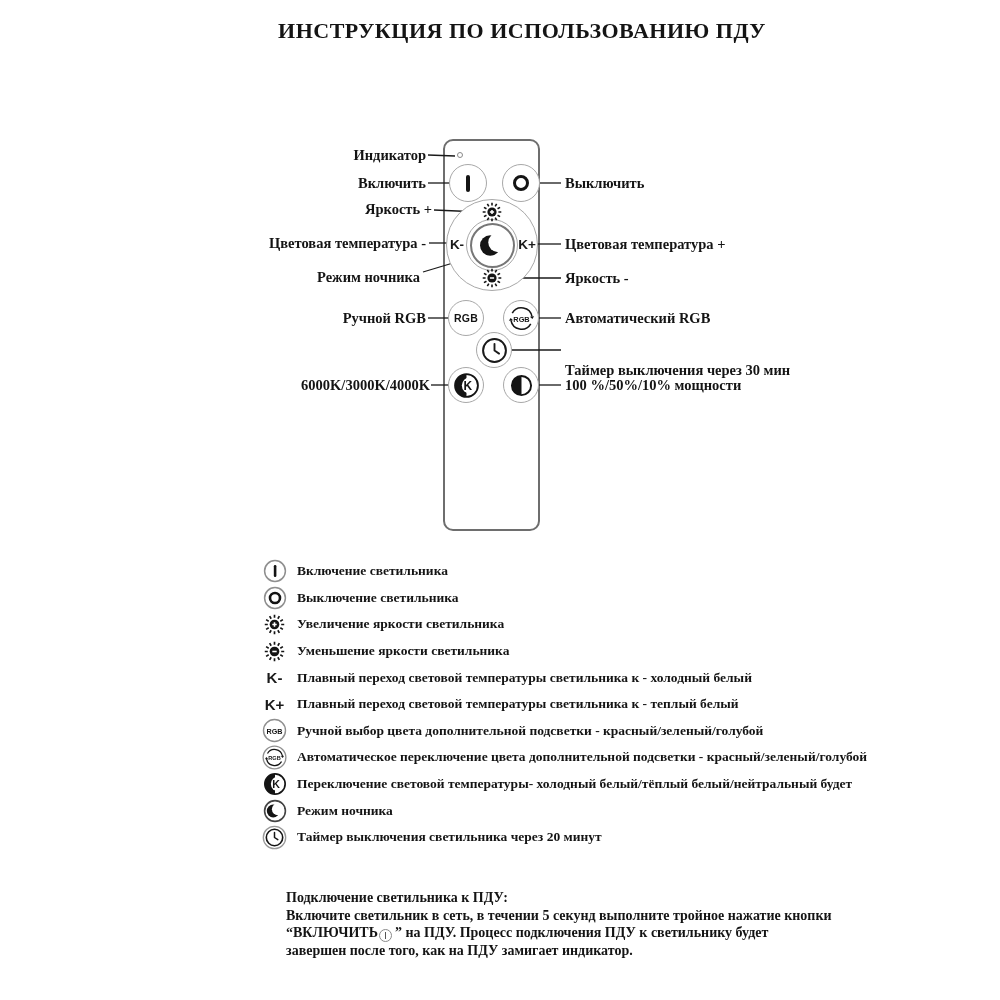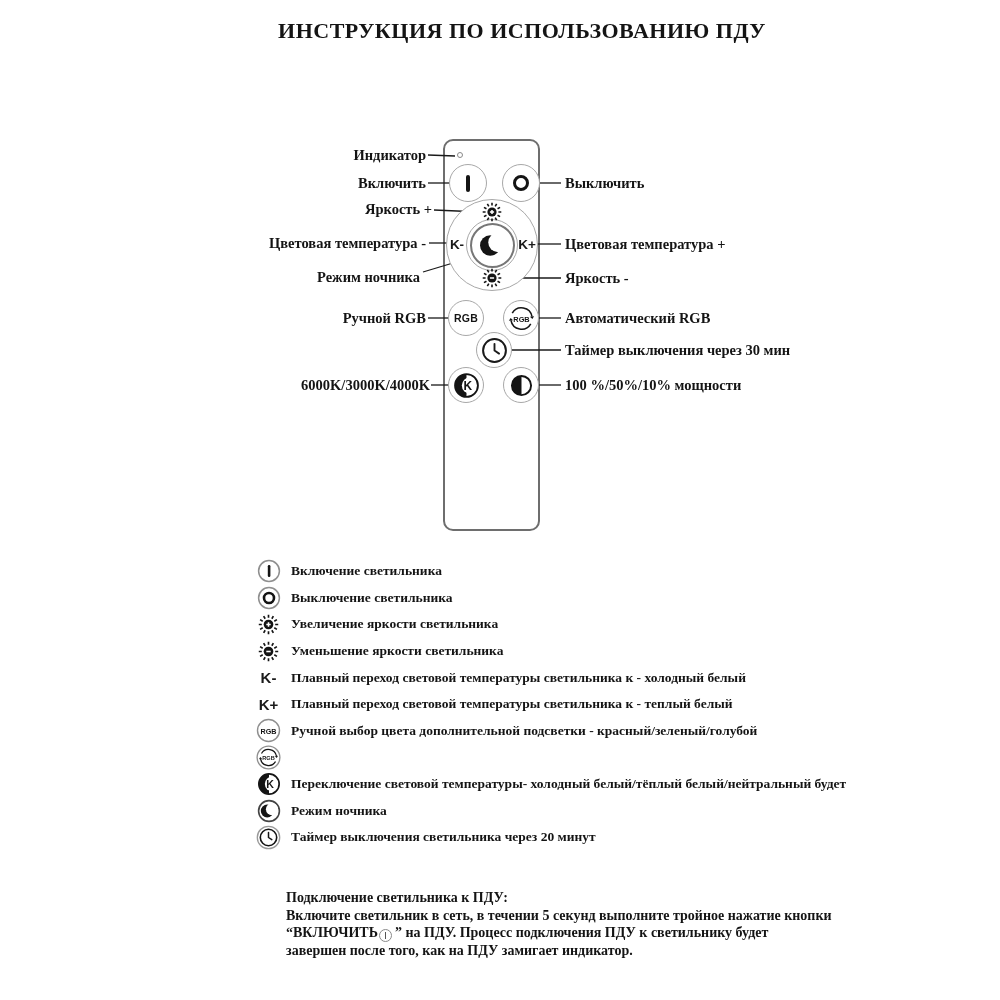--- a/index.html
+++ b/index.html
@@ -29,21 +29,21 @@
   .rgb-txt{font-family:"Liberation Sans","DejaVu Sans",sans-serif;font-weight:700;font-size:10.5px;
            letter-spacing:.2px;color:#141414;}
 
   
   .lbl{position:absolute;font-weight:bold;font-size:14.5px;white-space:nowrap;
        transform:translateY(-50%);}
   .lbl.l{text-align:center;}
 
   
   #legend{position:absolute;left:253px;top:558px;width:660px;}
-  .lrow{display:flex;align-items:center;height:26.6px;}
+  .lrow{display:flex;align-items:center;height:26.6px;margin-left:6px;}
   .licon{width:31px;display:flex;align-items:center;justify-content:center;flex:0 0 31px;}
   .ltext{font-weight:bold;font-size:13.5px;margin-left:7px;white-space:nowrap;}
 
   
   #footer{position:absolute;left:286px;top:889px;font-weight:bold;font-size:14px;line-height:17.5px;width:560px;}
   .inline-i{display:inline-flex;align-items:center;justify-content:center;width:13px;height:13px;
             border:1.2px solid #8a8a8a;border-radius:50%;box-sizing:border-box;vertical-align:-2px;
             margin:0 3px 0 1px;}
   .inline-i::after{content:"";width:1.6px;height:7px;background:#555;}
 
@@ -172,21 +172,21 @@
   <div class="lbl l" style="right:568px;top:209px">Яркость +</div>
   <div class="lbl l" style="right:574px;top:243px">Цветовая температура -</div>
   <div class="lbl l" style="right:580px;top:277px">Режим ночника</div>
   <div class="lbl l" style="right:574px;top:318px">Ручной RGB</div>
   <div class="lbl l" style="right:570px;top:385px">6000K/3000K/4000K</div>
 
   <div class="lbl" style="left:565px;top:183px">Выключить</div>
   <div class="lbl" style="left:565px;top:244px">Цветовая температура +</div>
   <div class="lbl" style="left:565px;top:278px">Яркость -</div>
   <div class="lbl" style="left:565px;top:318px">Автоматический RGB</div>
-  <div class="lbl" style="left:565px;top:350px">Таймер выключения через 30 мин</div>
+  <div class="lbl" style="left:565px;top:370px">Таймер выключения через 30 мин</div>
   <div class="lbl" style="left:565px;top:385px">100 %/50%/10% мощности</div>
 
   <div id="legend">
 
     <div class="lrow">
       <span class="licon">
         <svg width="24" height="24" viewBox="0 0 24 24">
             <circle cx="12" cy="12" r="10.4" fill="#fff" stroke="#8f8f8f" stroke-width="1.5"></circle>
             <rect x="10.8" y="6" width="2.6" height="12" rx="1.2" fill="#141414"></rect>
           </svg>
@@ -248,20 +248,21 @@
       <span class="licon">
         <svg width="25" height="25" viewBox="0 0 34 34">
             <circle cx="17" cy="17" r="15.5" fill="#fff" stroke="#8f8f8f" stroke-width="1.8"></circle>
           <path d="M7.47 11.5A11 11 0 0 1 27.83 15.09" fill="none" stroke="#141414" stroke-width="1.7"></path>
           <polygon points="28.2,17.6 30,14.7 25.7,15.3" fill="#141414"></polygon>
           <path d="M26.53 22.5A11 11 0 0 1 6.17 18.91" fill="none" stroke="#141414" stroke-width="1.7"></path>
           <polygon points="5.8,16.4 4,19.3 8.3,18.7" fill="#141414"></polygon>
           <text x="17" y="17.6" font-family="Liberation Sans, DejaVu Sans, sans-serif" font-size="7.6" font-weight="bold" fill="#141414" text-anchor="middle" dominant-baseline="central">RGB</text>
           </svg>
       </span>
+      <span class="ltext">Автоматическое переключение цвета дополнительной подсветки - красный/зеленый/голубой</span>
     </div>
 
     <div class="lrow">
       <span class="licon">
         <svg width="24" height="24" viewBox="0 0 26 26">
             <use href="#sym-ktoggle"></use>
           </svg>
       </span>
       <span class="ltext">Переключение световой температуры- холодный белый/тёплый белый/нейтральный будет</span>
     </div>

